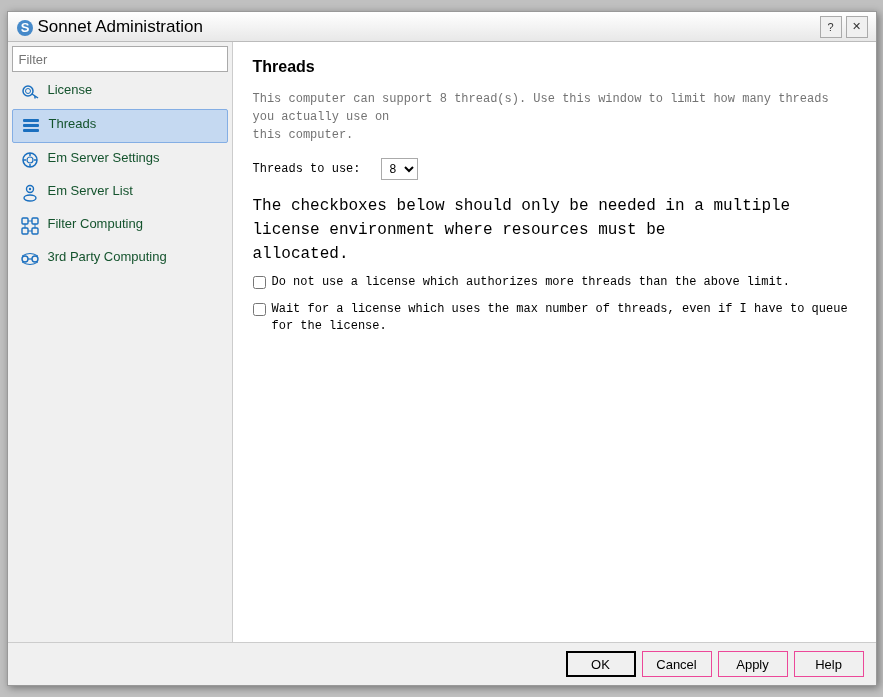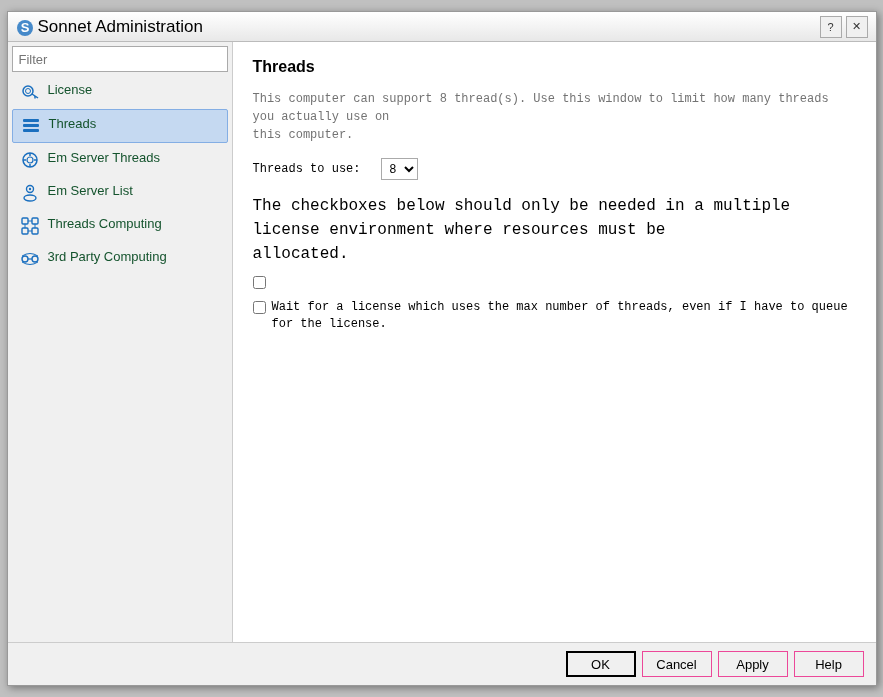--- a/index.html
+++ b/index.html
@@ -289,21 +289,21 @@
         <div class="nav-icon">
           <svg width="18" height="18" viewBox="0 0 18 18">
             <circle cx="9" cy="9" r="7" fill="none" stroke="#1a6fbf" stroke-width="1.5"></circle>
             <circle cx="9" cy="9" r="3" fill="none" stroke="#1a6fbf" stroke-width="1.2"></circle>
             <line x1="9" y1="2" x2="9" y2="5" stroke="#1a6fbf" stroke-width="1.5"></line>
             <line x1="9" y1="13" x2="9" y2="16" stroke="#1a6fbf" stroke-width="1.5"></line>
             <line x1="2" y1="9" x2="5" y2="9" stroke="#1a6fbf" stroke-width="1.5"></line>
             <line x1="13" y1="9" x2="16" y2="9" stroke="#1a6fbf" stroke-width="1.5"></line>
           </svg>
         </div>
-        <span class="nav-label">Em Server Threads</span>
+        <span class="nav-label">Em Server Settings</span>
       </div>
 
       <div class="nav-item">
         <div class="nav-icon">
           <svg width="18" height="18" viewBox="0 0 18 18">
             <circle cx="9" cy="5" r="3.5" fill="none" stroke="#1a6fbf" stroke-width="1.4"></circle>
             <circle cx="9" cy="5" r="1.2" fill="#1a6fbf"></circle>
             <ellipse cx="9" cy="14" rx="6" ry="3" fill="none" stroke="#1a6fbf" stroke-width="1.4"></ellipse>
           </svg>
         </div>
@@ -316,21 +316,21 @@
             <rect x="1" y="1" width="6" height="6" rx="1" fill="none" stroke="#1a6fbf" stroke-width="1.4"></rect>
             <rect x="11" y="1" width="6" height="6" rx="1" fill="none" stroke="#1a6fbf" stroke-width="1.4"></rect>
             <rect x="1" y="11" width="6" height="6" rx="1" fill="none" stroke="#1a6fbf" stroke-width="1.4"></rect>
             <rect x="11" y="11" width="6" height="6" rx="1" fill="none" stroke="#1a6fbf" stroke-width="1.4"></rect>
             <line x1="7" y1="4" x2="11" y2="4" stroke="#1a6fbf" stroke-width="1"></line>
             <line x1="7" y1="14" x2="11" y2="14" stroke="#1a6fbf" stroke-width="1"></line>
             <line x1="4" y1="7" x2="4" y2="11" stroke="#1a6fbf" stroke-width="1"></line>
             <line x1="14" y1="7" x2="14" y2="11" stroke="#1a6fbf" stroke-width="1"></line>
           </svg>
         </div>
-        <span class="nav-label">Threads Computing</span>
+        <span class="nav-label">Filter Computing</span>
       </div>
 
       <div class="nav-item">
         <div class="nav-icon">
           <svg width="18" height="18" viewBox="0 0 18 18">
             <circle cx="4" cy="9" r="3" fill="none" stroke="#1a6fbf" stroke-width="1.4"></circle>
             <circle cx="14" cy="9" r="3" fill="none" stroke="#1a6fbf" stroke-width="1.4"></circle>
             <line x1="7" y1="9" x2="11" y2="9" stroke="#1a6fbf" stroke-width="1.2"></line>
             <path d="M1 6 Q9 1 17 6" fill="none" stroke="#1a6fbf" stroke-width="1"></path>
             <path d="M1 12 Q9 17 17 12" fill="none" stroke="#1a6fbf" stroke-width="1"></path>
@@ -359,20 +359,21 @@
           <option value="7">7</option>
         </select>
       </div>
 
       <div class="checkbox-section">
         <p class="checkbox-text" style="white-space: pre-line;">The checkboxes below should only be needed in a multiple license environment where resources must be
 allocated.</p>
 
         <div class="checkbox-row">
           <input type="checkbox" id="cb1" style="">
+          <label for="cb1" class="checkbox-row-label">Do not use a license which authorizes more threads than the above limit.</label>
         </div>
 
         <div class="checkbox-row">
           <input type="checkbox" id="cb2" style="">
           <label for="cb2" class="checkbox-row-label">Wait for a license which uses the max number of threads, even if I have to queue for the license.</label>
         </div>
       </div>
     </div>
   </div>
 

